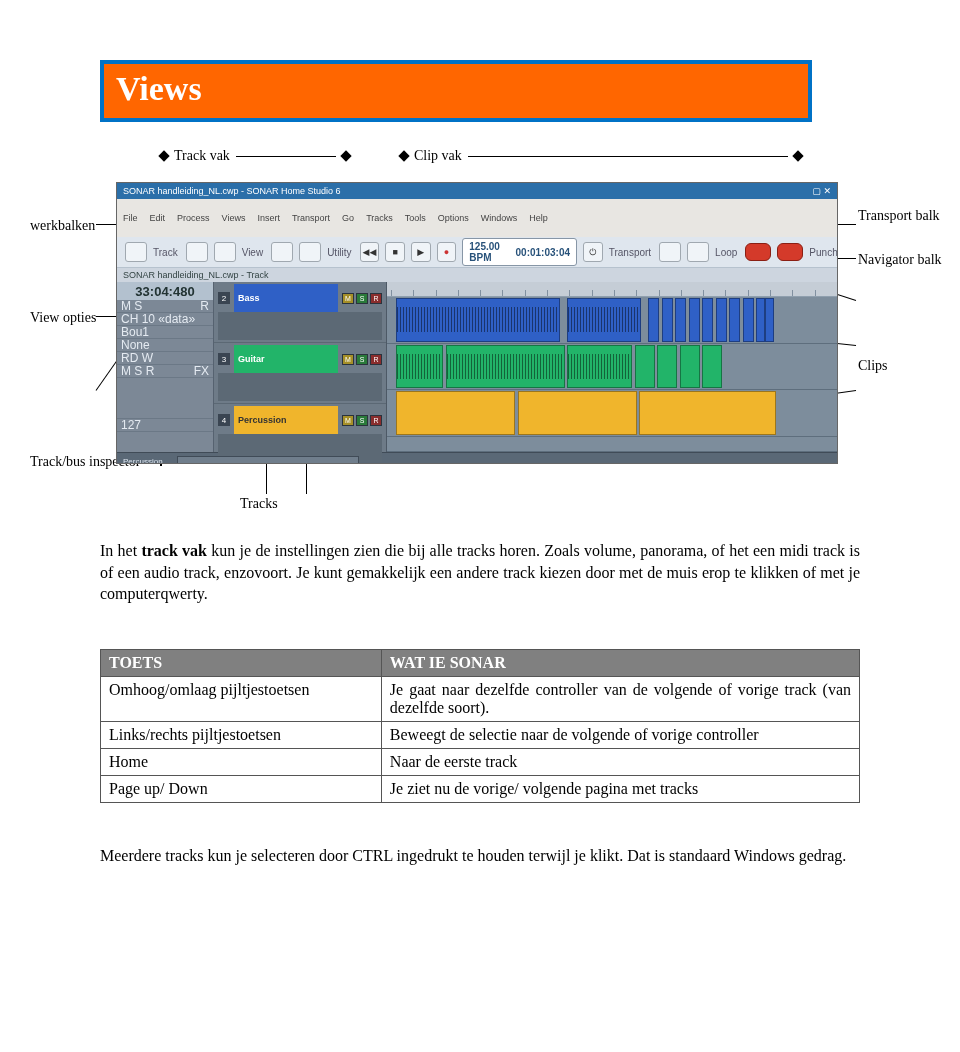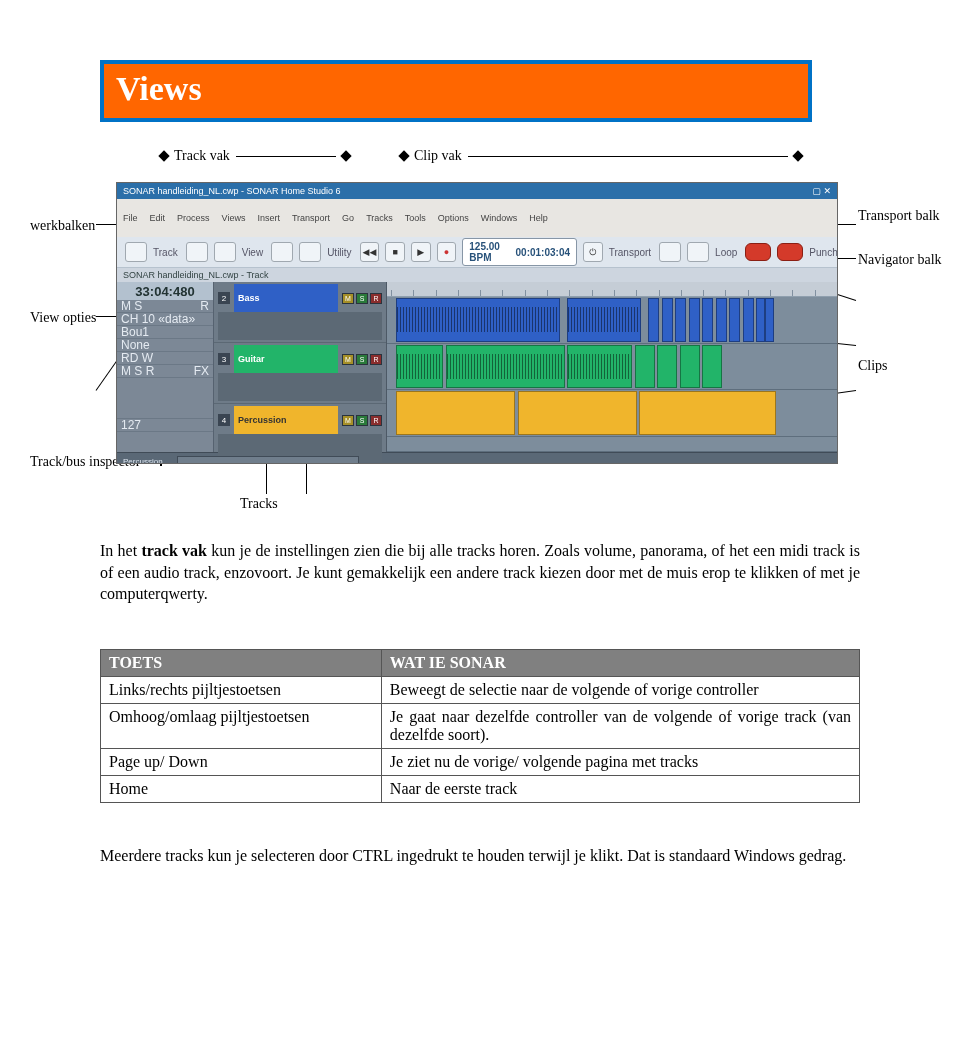--- a/index.html
+++ b/index.html
@@ -452,33 +452,33 @@
 
   <table class="keytab">
     <thead>
       <tr>
         <th style="width:37%;">TOETS</th>
         <th>WAT IE SONAR</th>
       </tr>
     </thead>
     <tbody>
       <tr>
+        <td>Omhoog/omlaag pijltjestoetsen</td>
+        <td class="desc">Je gaat naar dezelfde controller van de volgende of vorige track (van dezelfde soort).</td>
+      </tr>
+      <tr>
         <td>Links/rechts pijltjestoetsen</td>
         <td class="desc">Beweegt de selectie naar de volgende of vorige controller</td>
       </tr>
       <tr>
-        <td>Omhoog/omlaag pijltjestoetsen</td>
-        <td class="desc">Je gaat naar dezelfde controller van de volgende of vorige track (van dezelfde soort).</td>
+        <td>Home</td>
+        <td class="desc">Naar de eerste track</td>
       </tr>
       <tr>
         <td>Page up/ Down</td>
         <td class="desc">Je ziet nu de vorige/ volgende pagina met tracks</td>
       </tr>
-      <tr>
-        <td>Home</td>
-        <td class="desc">Naar de eerste track</td>
-      </tr>
     </tbody>
   </table>
 
   <div class="footnote">Meerdere tracks kun je selecteren door CTRL ingedrukt te houden terwijl je klikt. Dat is standaard Windows gedrag.</div>
 
 </div>
 
 </body></html>

